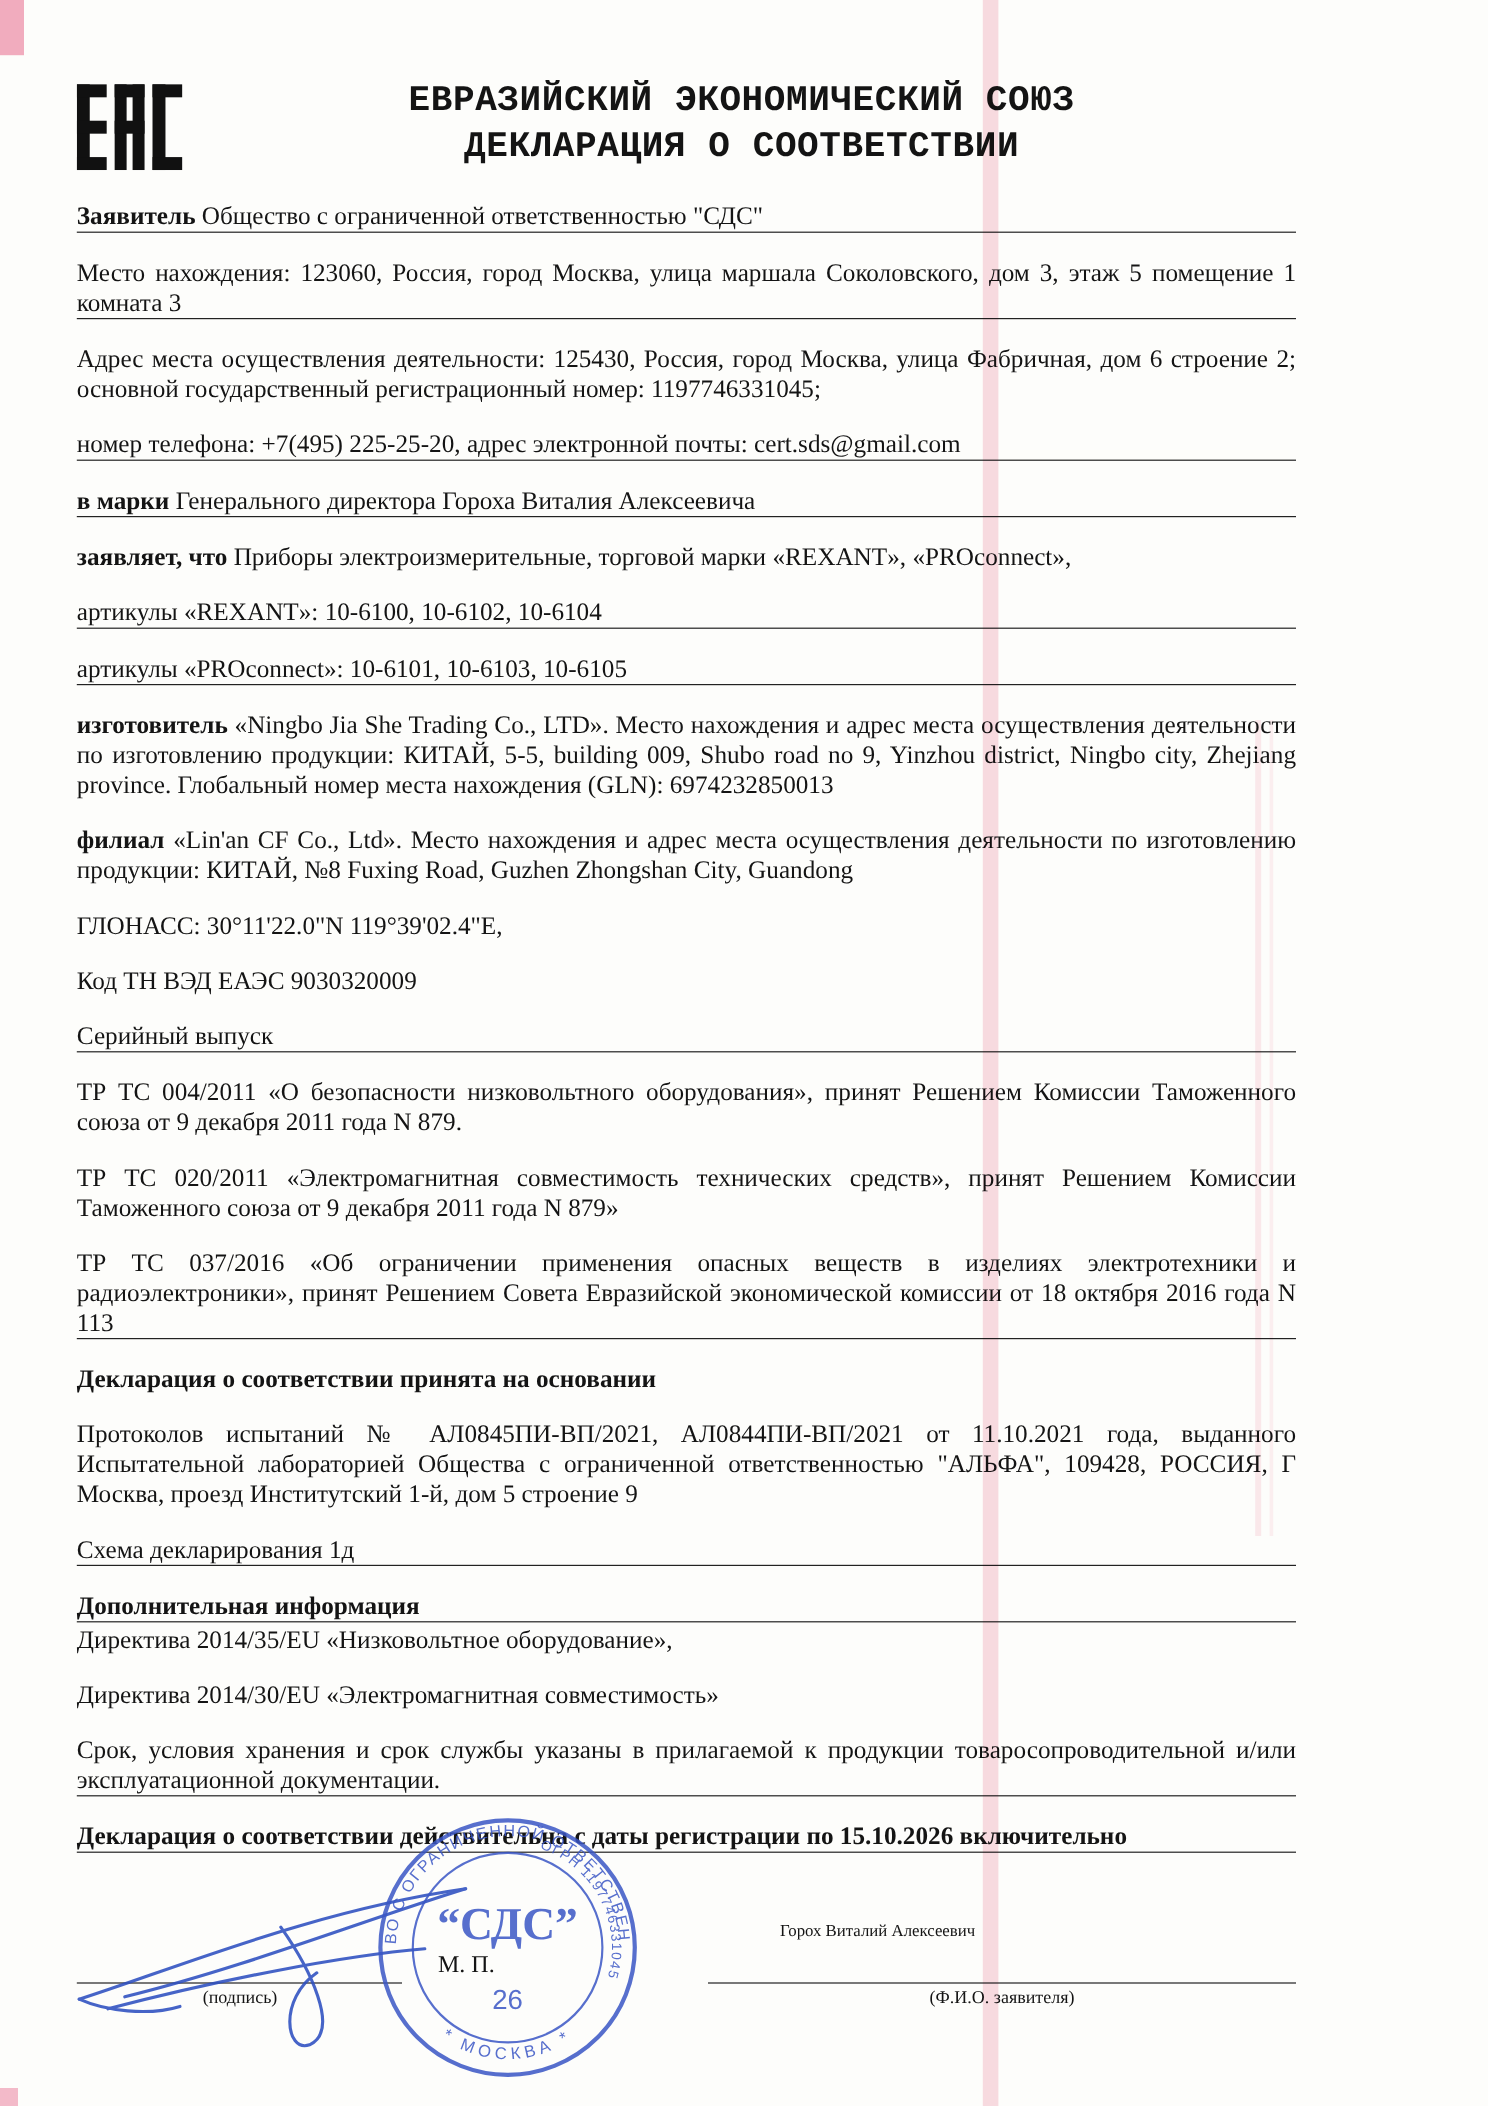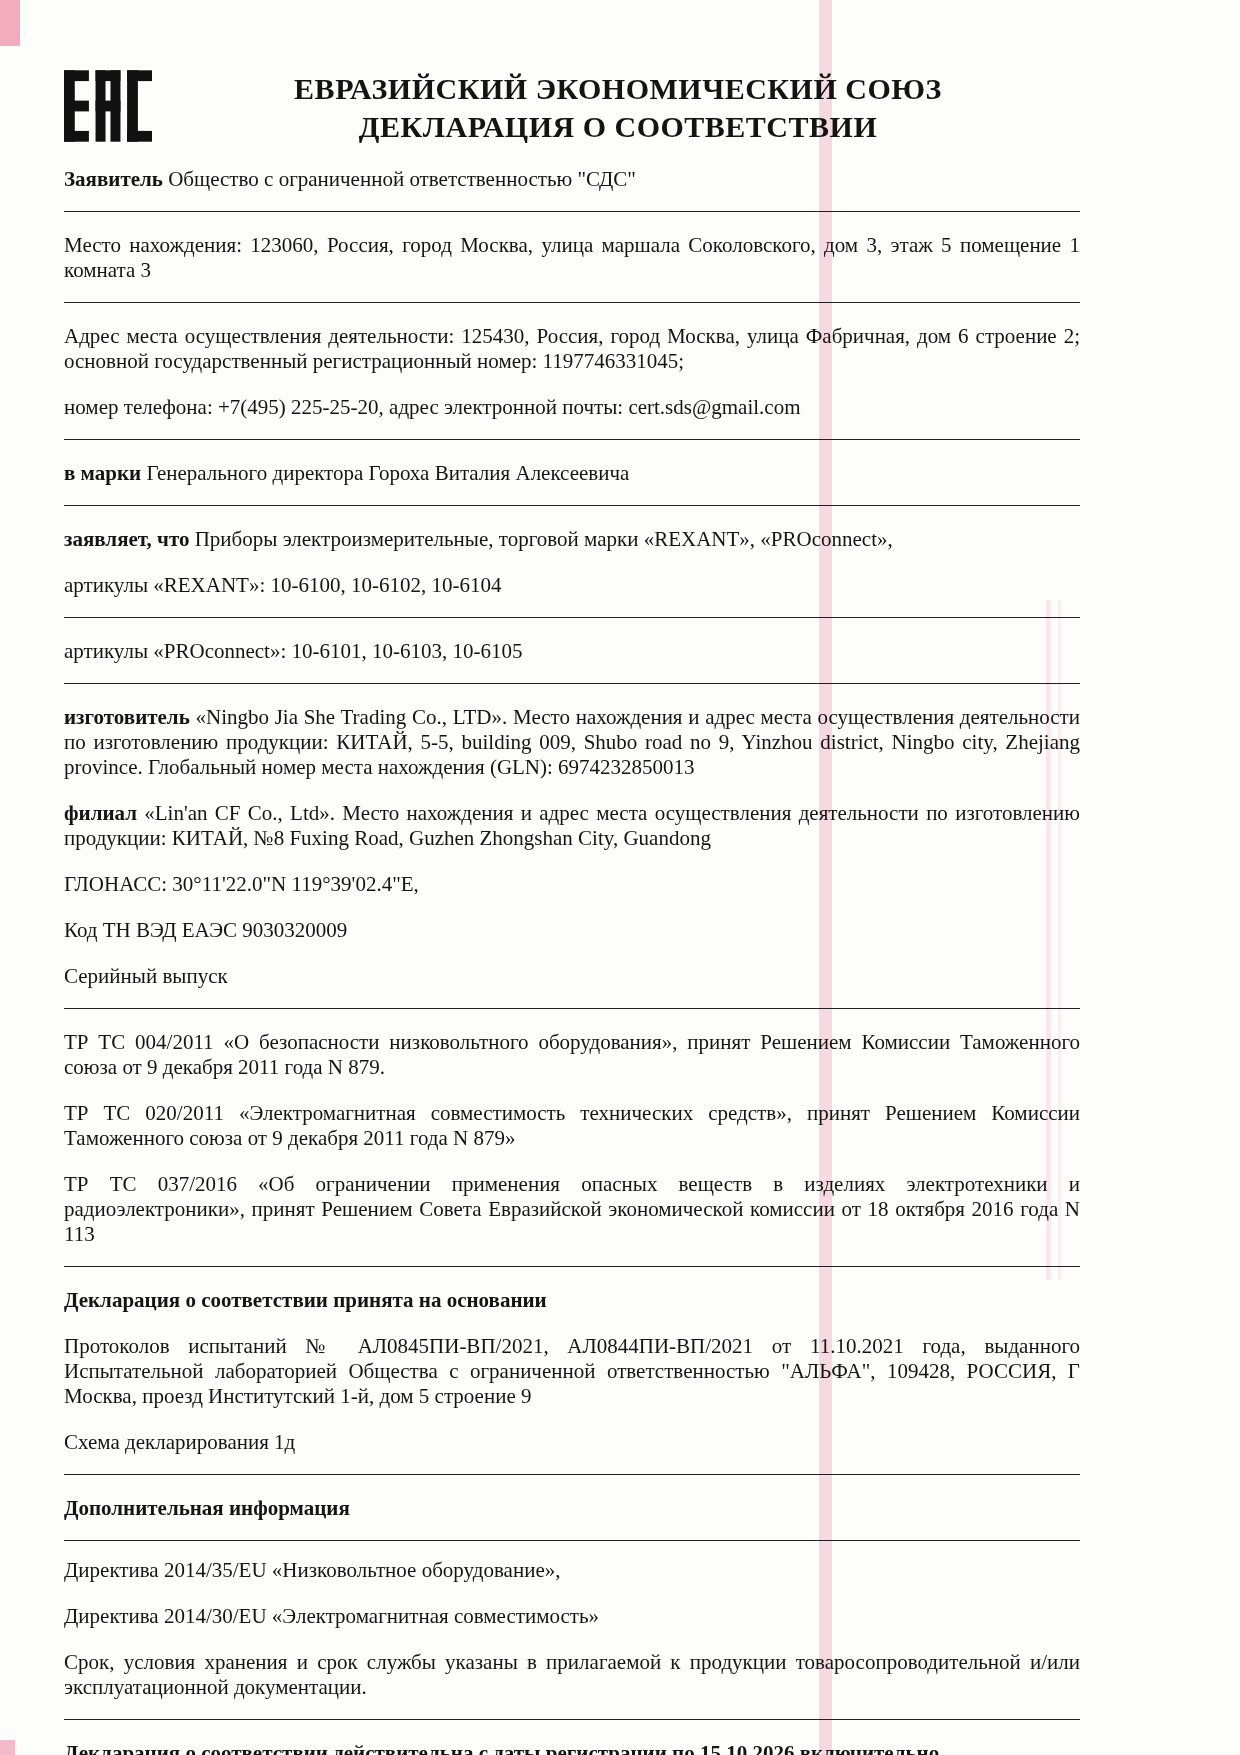--- a/index.html
+++ b/index.html
@@ -18,27 +18,27 @@
     background: #f3b9c7; opacity: .3; mix-blend-mode: multiply; z-index: 9; }
   .stripe-thin2 { position: absolute; left: 1058px; top: 600px; width: 3px; height: 680px;
     background: #f3b9c7; opacity: .22; mix-blend-mode: multiply; z-index: 9; }
   .corner-top { position: absolute; left: 0; top: 0; width: 20px; height: 46px;
     background: #ee9db3; opacity: .85; z-index: 9; }
   .corner-bottom { position: absolute; left: 0; top: 1740px; width: 15px; height: 15px;
     background: #ee9db3; opacity: .7; z-index: 9; }
 
   .content { position: absolute; left: 64px; top: 56px; width: 1016px; }
 
-  .hdr { display: flex; align-items: flex-end; margin-bottom: 20px; }
+  .hdr { display: flex; align-items: center; margin-bottom: 20px; font-family: Liberation Mono, monospace; }
   .logo { width: 92px; flex: 0 0 92px; padding-top: 14px; }
   .titles { flex: 1; text-align: center; font-weight: bold; font-size: 30px; line-height: 38px; padding-top: 4px; letter-spacing: .5px; }
 
   .para { font-size: 21px; line-height: 25px; text-align: justify; }
   .tight { text-align: left; }
-  .rule { border-bottom: 1.6px solid #222; padding-bottom: 19px; margin-bottom: 17px; }
+  .rule { border-bottom: 1.6px solid #222; padding-bottom: 0; margin-bottom: 2px; }
   .mt { margin-top: 2px; }
   .hd { font-weight: bold; }
   b  { font-weight: bold; }
 
   .sig-block { position: relative; height: 192px; margin-top: 6px; }
   .fio-name { position: absolute; left: 586px; top: 52px; font-size: 14px; }
   .sig-line { position: absolute; top: 102px; border-bottom: 1.6px solid #222; }
   .sig-line.l { left: 0; width: 271px; }
   .sig-line.r { left: 526px; width: 490px; }
   .sig-cap { position: absolute; top: 107px; font-size: 15px; }

